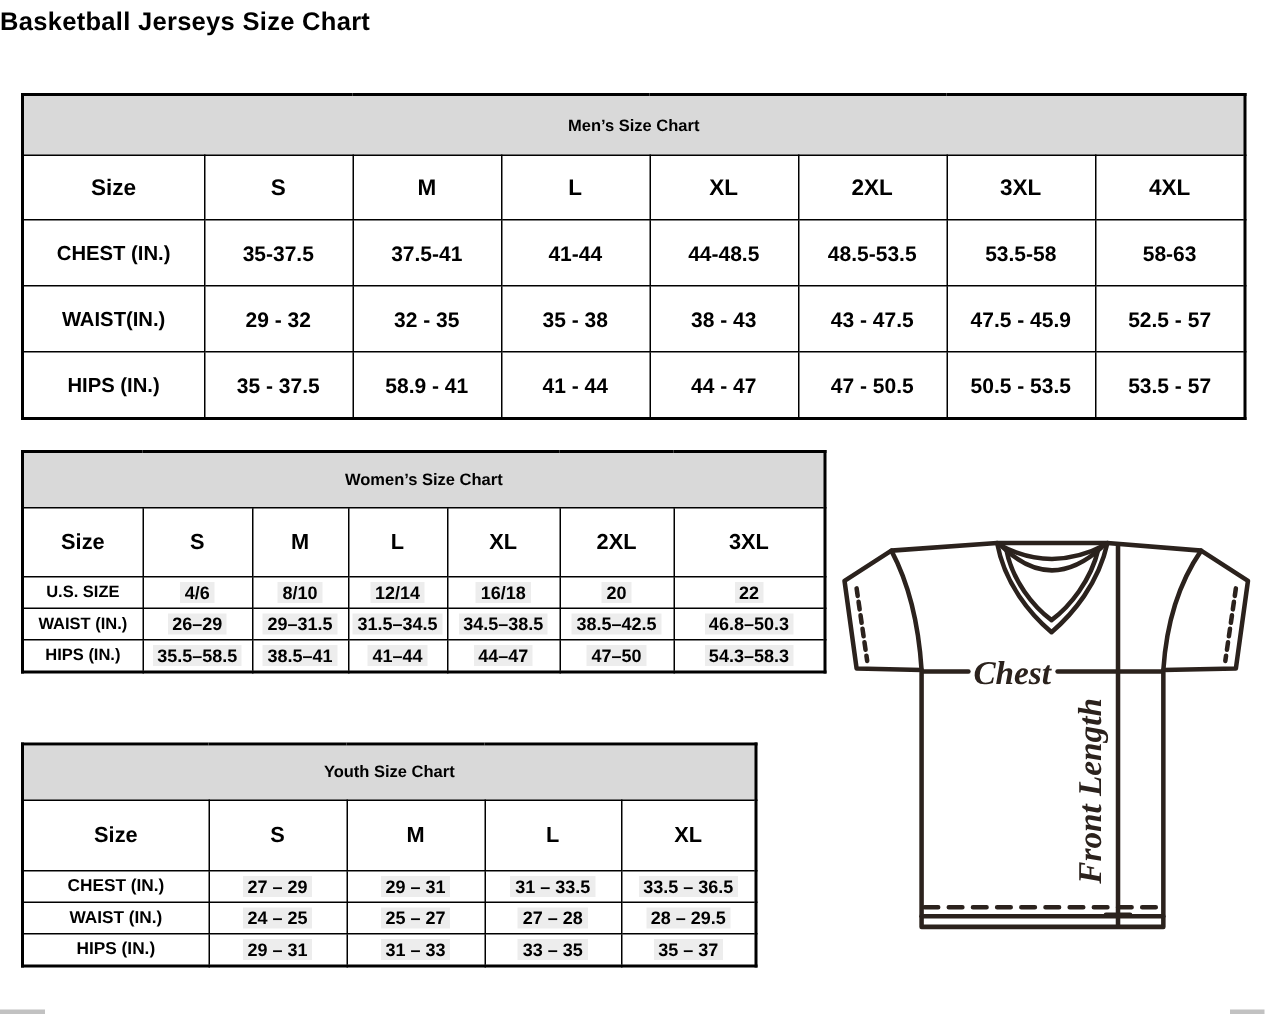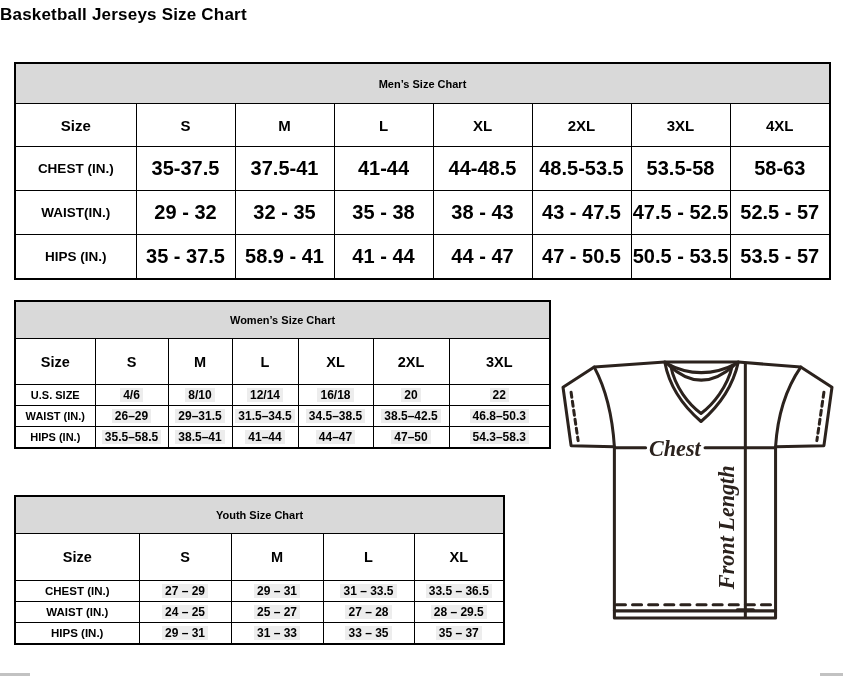--- a/index.html
+++ b/index.html
@@ -18,21 +18,21 @@
   table.size-table td{
     border:1px solid #000;text-align:center;vertical-align:middle;
     padding:0;font-weight:bold;white-space:nowrap;overflow:hidden;
   }
   tr.t-title td{background:#d9d9d9;font-size:11px;}
   tr.t-head td{font-size:14.5px;}
   
   .mens{left:14px;top:62px;width:815px;}
   .mens tr.t-title td{height:39px;}
   .mens tr.t-head td{height:42px;font-size:15px;}
-  .mens tr.t-data td{height:43px;font-size:20px;}
+  .mens tr.t-data td{height:43px;font-size:14px;}
   .mens tr.t-data td.lbl{font-size:13.5px;}
   
   .womens{left:14px;top:300px;width:535px;}
   .womens tr.t-title td{height:36px;margin-top:23px;}
   .womens tr.t-head td{height:45px;}
   .womens tr.t-data td{height:20px;font-size:12px;margin-left:42px;}
   .womens tr.t-data td.lbl{font-size:11px;}
   
   .youth{left:14px;top:495px;width:489px;}
   .youth tr.t-title td{height:36px;}
@@ -93,21 +93,21 @@
         <td><span class="hl">53.5-58</span></td>
         <td><span class="hl">58-63</span></td>
       </tr>
       <tr class="t-data">
         <td class="lbl">WAIST(IN.)</td>
         <td><span class="hl">29 - 32</span></td>
         <td><span class="hl">32 - 35</span></td>
         <td><span class="hl">35 - 38</span></td>
         <td><span class="hl">38 - 43</span></td>
         <td><span class="hl">43 - 47.5</span></td>
-        <td><span class="hl">47.5 - 52.5</span></td>
+        <td><span class="hl">47.5 - 45.9</span></td>
         <td><span class="hl">52.5 - 57</span></td>
       </tr>
       <tr class="t-data">
         <td class="lbl">HIPS (IN.)</td>
         <td><span class="hl">35 - 37.5</span></td>
         <td><span class="hl">58.9 - 41</span></td>
         <td><span class="hl">41 - 44</span></td>
         <td><span class="hl">44 - 47</span></td>
         <td><span class="hl">47 - 50.5</span></td>
         <td><span class="hl">50.5 - 53.5</span></td>

